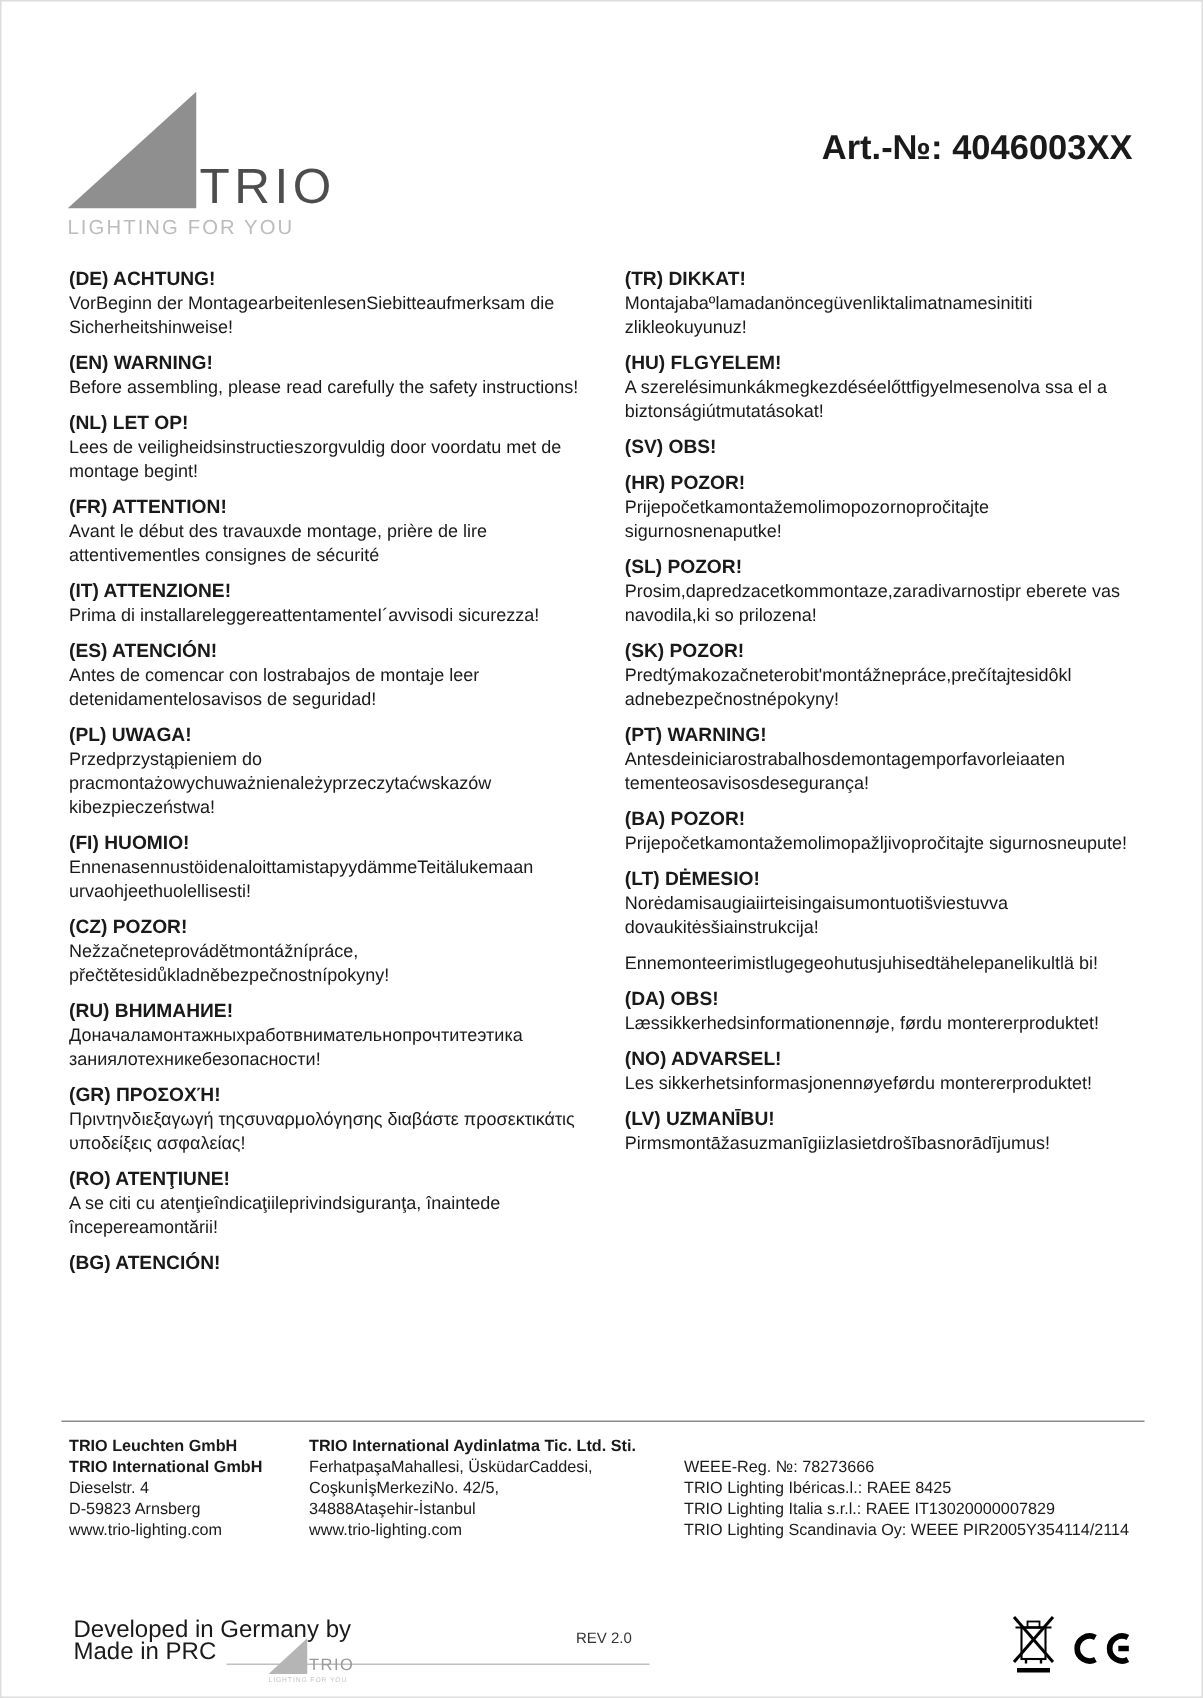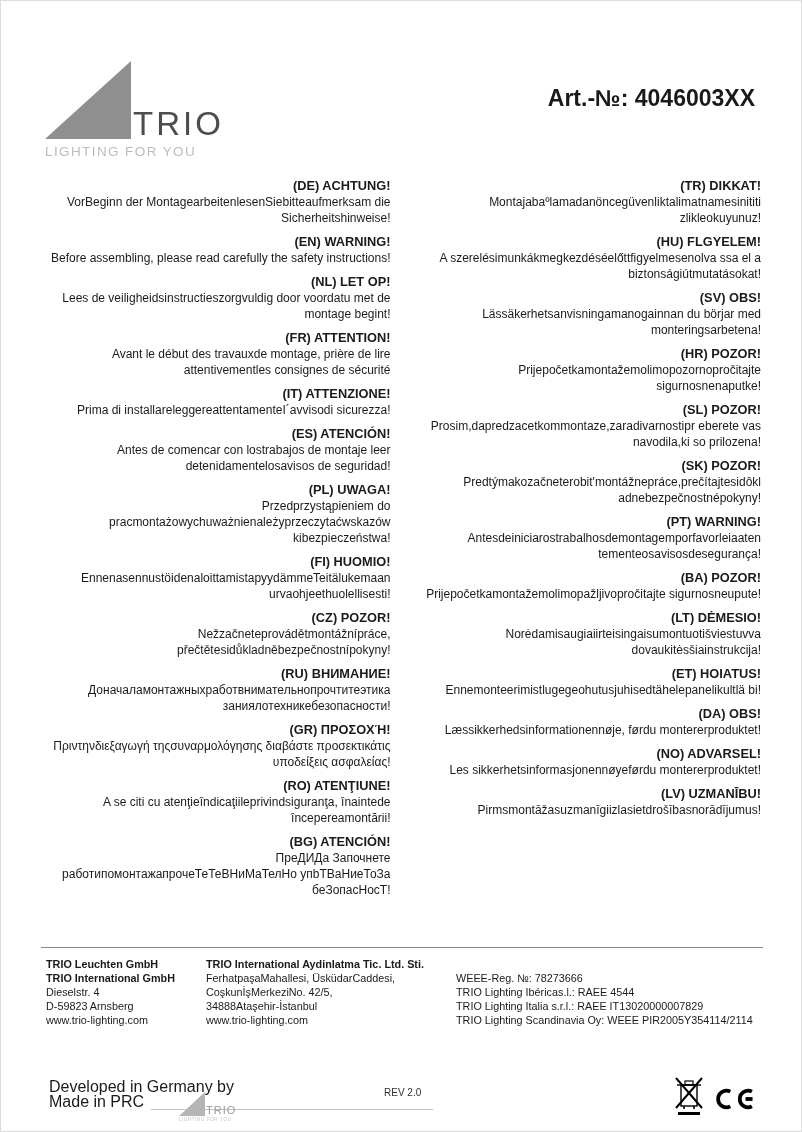--- a/index.html
+++ b/index.html
@@ -42,21 +42,20 @@
   }
 
   
   .warnings {
     position: absolute;
     top: 177px;
     left: 45px;
     width: 715px;
     display: flex;
     gap: 26px;
-    text-align: right;
   }
   .w-col { flex: 1; min-width: 0; }
   .warn-block { margin-bottom: 8px; }
   .warn-heading { font-weight: bold; font-size: 12.8px; line-height: 16px; }
   .warn-body { font-size: 12px; line-height: 16px; overflow-wrap: break-word; }
 
   
   .footer-rule {
     position: absolute;
     top: 946px;
@@ -170,38 +169,36 @@
           <div class="warn-body">Πριντηνδιεξαγωγή τηςσυναρμολόγησης διαβάστε προσεκτικάτις υποδείξεις ασφαλείας!</div>
         </div>
 
         <div class="warn-block">
           <div class="warn-heading">(RO) ATENŢIUNE!</div>
           <div class="warn-body">A se citi cu atenţieîndicaţiileprivindsiguranţa, înaintede începereamontării!</div>
         </div>
 
         <div class="warn-block">
           <div class="warn-heading">(BG) ATENCIÓN!</div>
-          <div class="warn-body">ПреДИДа Започнете работипомонтажапрочеТеТеВНиМаТелНо упbТВаНиеТоЗа беЗопасНосТ!</div>
         </div>
       </div>
     <div class="w-col">
 
         <div class="warn-block">
           <div class="warn-heading">(TR) DIKKAT!</div>
           <div class="warn-body">Montajabaºlamadanöncegüvenliktalimatnamesinititi zlikleokuyunuz!</div>
         </div>
 
         <div class="warn-block">
           <div class="warn-heading">(HU) FLGYELEM!</div>
           <div class="warn-body">A szerelésimunkákmegkezdéséelőttfigyelmesenolva ssa el a biztonságiútmutatásokat!</div>
         </div>
 
         <div class="warn-block">
           <div class="warn-heading">(SV) OBS!</div>
-          <div class="warn-body">Lässäkerhetsanvisningamanogainnan du börjar med monteringsarbetena!</div>
         </div>
 
         <div class="warn-block">
           <div class="warn-heading">(HR) POZOR!</div>
           <div class="warn-body">Prijepočetkamontažemolimopozornopročitajte sigurnosnenaputke!</div>
         </div>
 
         <div class="warn-block">
           <div class="warn-heading">(SL) POZOR!</div>
           <div class="warn-body">Prosim,dapredzacetkommontaze,zaradivarnostipr eberete vas navodila,ki so prilozena!</div>
@@ -221,21 +218,20 @@
           <div class="warn-heading">(BA) POZOR!</div>
           <div class="warn-body">Prijepočetkamontažemolimopažljivopročitajte sigurnosneupute!</div>
         </div>
 
         <div class="warn-block">
           <div class="warn-heading">(LT) DĖMESIO!</div>
           <div class="warn-body">Norėdamisaugiaiirteisingaisumontuotišviestuvva dovaukitėsšiainstrukcija!</div>
         </div>
 
         <div class="warn-block">
-          <div class="warn-heading">(ET) HOIATUS!</div>
           <div class="warn-body">Ennemonteerimistlugegeohutusjuhisedtähelepanelikultlä bi!</div>
         </div>
 
         <div class="warn-block">
           <div class="warn-heading">(DA) OBS!</div>
           <div class="warn-body">Læssikkerhedsinformationennøje, førdu montererproduktet!</div>
         </div>
 
         <div class="warn-block">
           <div class="warn-heading">(NO) ADVARSEL!</div>
@@ -275,21 +271,21 @@
       <div class="f-line">FerhatpaşaMahallesi, ÜsküdarCaddesi,</div>
           <div class="f-line">CoşkunİşMerkeziNo. 42/5,</div>
           <div class="f-line">34888Ataşehir-İstanbul</div>
           <div class="f-line">www.trio-lighting.com</div>
         </div>
     </div>
     <div class="f-col3">
       <div>
 
       <div class="f-line">WEEE-Reg. №: 78273666</div>
-          <div class="f-line">TRIO Lighting Ibéricas.l.: RAEE 4544</div>
+          <div class="f-line">TRIO Lighting Ibéricas.l.: RAEE 8425</div>
           <div class="f-line">TRIO Lighting Italia s.r.l.: RAEE IT13020000007829</div>
           <div class="f-line">TRIO Lighting Scandinavia Oy: WEEE PIR2005Y354114/2114</div>
         </div>
     </div>
   </div>
 
   <div class="dev-note">
 
   <div class="dev-line">Developed in Germany by</div>
       <div class="dev-line">Made in PRC</div>

